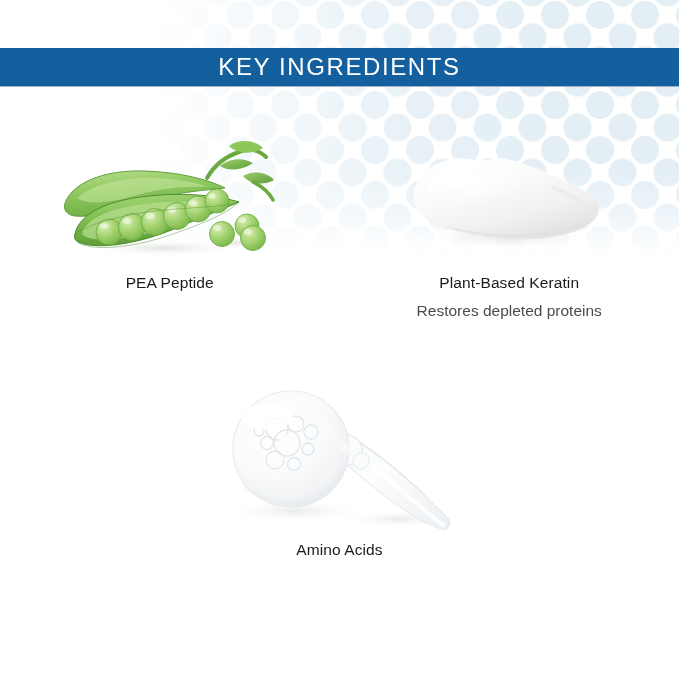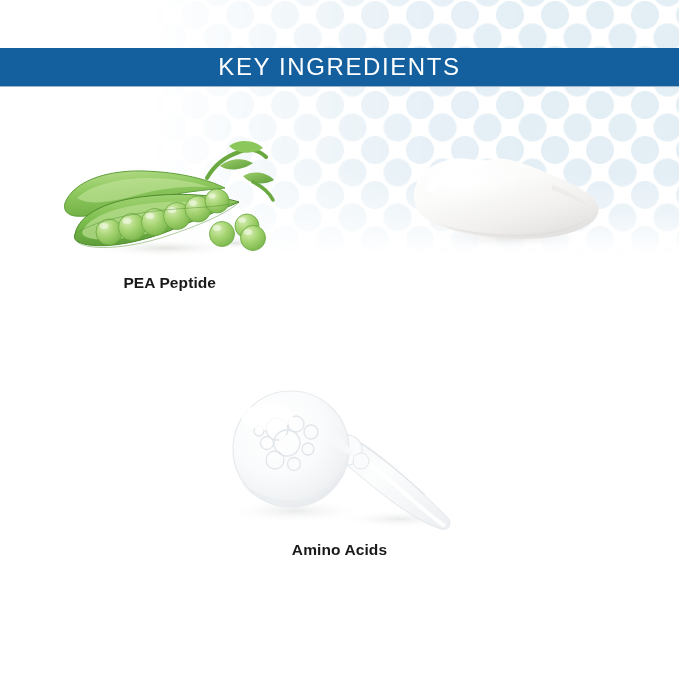--- a/index.html
+++ b/index.html
@@ -88,21 +88,21 @@
     width: 100%;
     height: 135px;
     display: flex;
     align-items: center;
     justify-content: center;
     position: relative;
   }
 
   .ing-title {
     font-size: 15.5px;
-    font-weight: bold;
+    font-weight: normal;
     color: #1a1a1a;
     letter-spacing: 0.1px;
     margin-top: 9px;
     text-align: center;
   }
   .ing-desc {
     font-size: 15.5px;
     font-weight: 400;
     color: #4b4b4b;
     text-align: center;
@@ -258,20 +258,22 @@
           <path d="M60 30 C70 25 80 26 90 30 C80 31 70 34 62 39 C58 36 58 32 60 30 Z" fill="#ffffff"></path>
 
           <ellipse cx="78" cy="55" rx="52" ry="24" fill="url(#creamShine)"></ellipse>
           <ellipse cx="56" cy="46" rx="22" ry="9" fill="#ffffff" opacity="0.85"></ellipse>
 
           <path d="M40 92 C70 101 110 104 146 99 C164 96 178 91 186 85
                    C176 96 152 103 122 104 C90 105 58 100 40 92 Z" fill="#dedddb" opacity="0.55"></path>
           <path d="M150 52 C166 58 180 66 188 74 C180 70 166 63 150 57 Z" fill="#e9e8e6" opacity="0.6"></path>
         </svg>
       </div>
+      <div class="ing-title">Plant-Based Keratin</div>
+      <div class="ing-desc">Restores depleted proteins</div>
     </div>
   </div>
 
   <div class="row-bottom">
     <div class="cell">
       <div class="art-box-wide">
         <svg width="290" height="155" viewBox="0 0 290 155">
           <defs>
             <radialGradient id="gelG" cx="0.38" cy="0.32" r="0.72">
               <stop offset="0%" stop-color="#ffffff"></stop>

